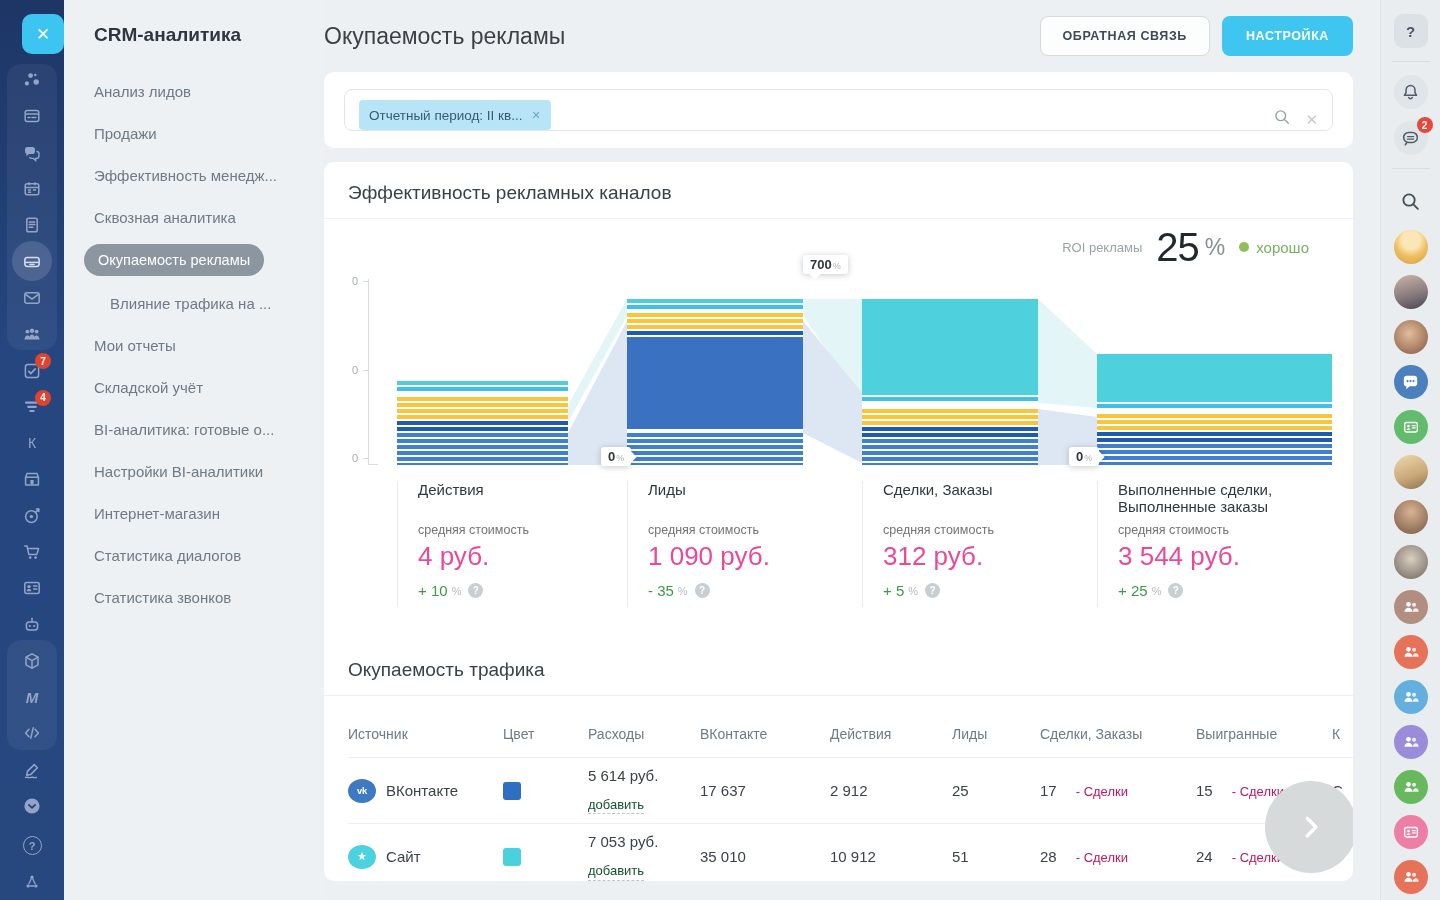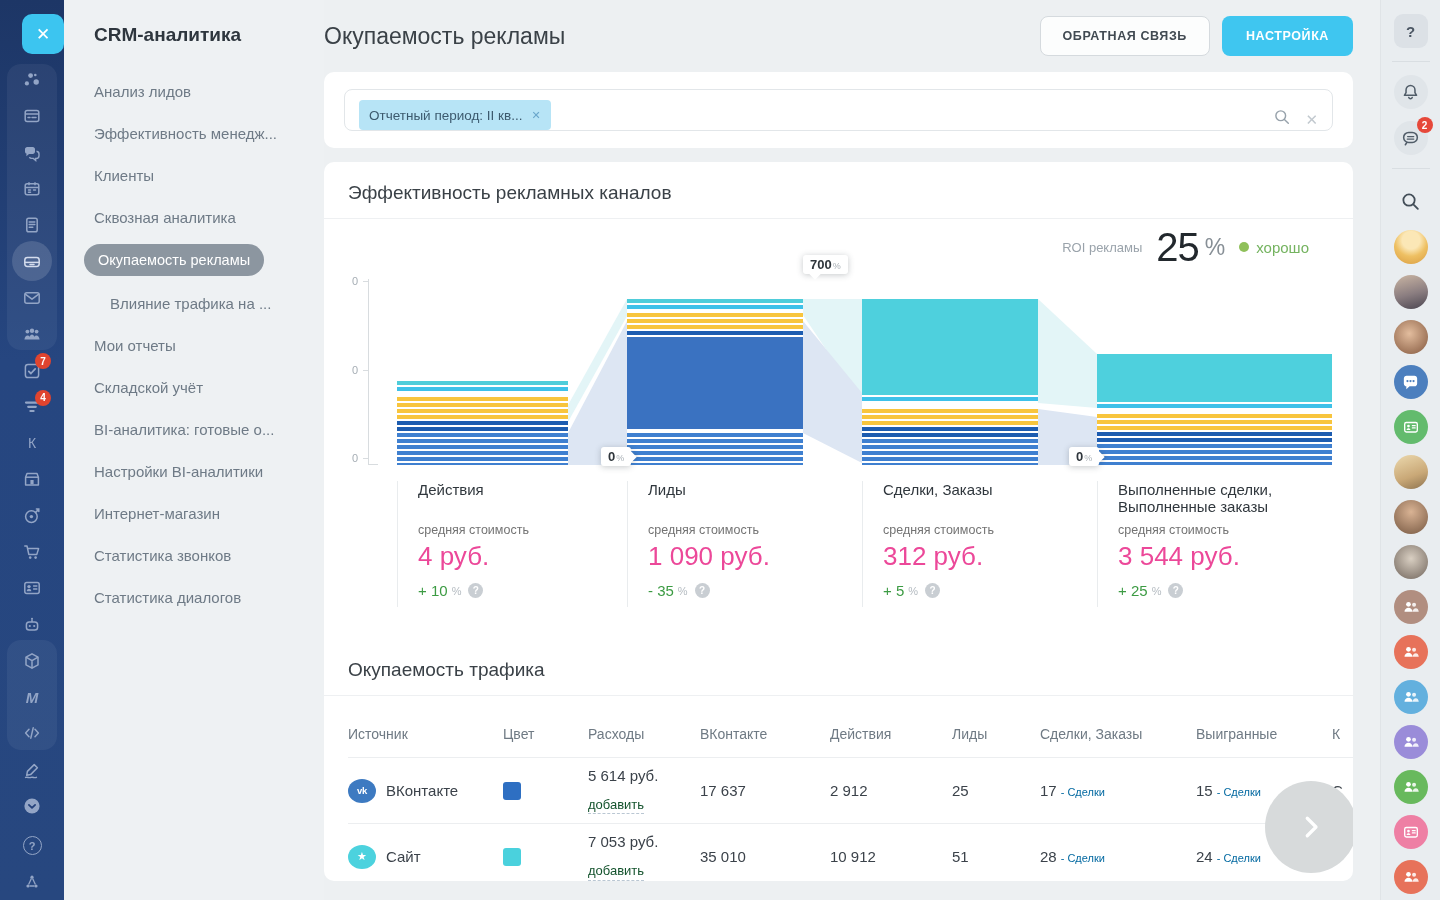--- a/index.html
+++ b/index.html
@@ -94,21 +94,21 @@
   .traffic-title{margin-top:30px;font-size:19px;color:#3a4147}
   .tbl{margin-left:24px;width:1060px;border-collapse:collapse;table-layout:fixed}
   .tbl th{font-size:14px;color:#6f7a84;font-weight:400;text-align:left;padding:30px 0 15px;border-bottom:1px solid #eceef0;white-space:nowrap}
   .tbl td{padding:9px 0;border-bottom:1px solid #eceef0;font-size:15px;color:#3b424a;vertical-align:middle;white-space:nowrap}
   .src{display:flex;align-items:center;gap:10px}
   .src-ic{width:28px;height:24px;border-radius:50%;display:flex;align-items:center;justify-content:center;color:#fff;flex:none}
   .src-ic.vk{background:#3d7ac1;font-size:9.5px;font-weight:700;letter-spacing:-.3px}
   .src-ic.site{background:#4cd2de;font-size:11px}
   .csq{width:18px;height:18px;border-radius:3px}
   .add{font-size:13px;color:#14532d;border-bottom:1px dashed #bac7d3;display:inline-block;line-height:1.25;margin-top:13px;cursor:pointer}
-  .note{color:#0369a1;font-size:11px;margin-left:4px}
+  .note{color:#be185d;font-size:13px;margin-left:19px}
   .scroll-next{position:absolute;left:941px;top:619px;width:92px;height:92px;border-radius:50%;background:#d7dadb;
     display:flex;align-items:center;justify-content:center;z-index:6;cursor:pointer}
   
   .rightrail{position:absolute;right:0;top:0;width:60px;height:900px;background:#e9edf0;z-index:40;
     display:flex;flex-direction:column;align-items:center;padding-top:14px;box-sizing:border-box;border-left:1px solid rgba(0,0,0,.035)}
   .rr-help{width:34px;height:34px;border-radius:9px;background:#dce1e6;color:#4b5663;font-weight:700;font-size:15px;
     display:flex;align-items:center;justify-content:center;cursor:pointer;flex:none}
   .rr-div{width:38px;height:1px;background:#d9dee2;margin:13px 0;flex:none}
   .rr-circ{width:34px;height:34px;border-radius:50%;background:#e0e5e9;display:flex;align-items:center;justify-content:center;
     position:relative;cursor:pointer;flex:none;margin-top:0}
@@ -286,34 +286,34 @@
           <path d="M9.4 6.6 6.6 12.6M10.6 6.6l2.8 6M7.6 14h4.8" stroke="#93a5c6" stroke-width="1.3" fill="none"></path>
         </svg>
       </div>
   </div>
 </div>
 
 <div class="sidebar">
   <div class="sidebar-title">CRM-аналитика</div>
   <div class="nav">
     <div class="nav-item">Анализ лидов</div>
+    <div class="nav-item">Продажи</div>
     <div class="nav-item">Эффективность менедж...</div>
-    <div class="nav-item">Клиенты</div>
     <div class="nav-item">Сквозная аналитика</div>
     <div class="nav-item sel">
         <span class="pill">Окупаемость рекламы</span>
       </div>
     <div class="nav-item sub">Влияние трафика на ...</div>
     <div class="nav-item">Мои отчеты</div>
     <div class="nav-item">Складской учёт</div>
     <div class="nav-item">BI-аналитика: готовые о...</div>
     <div class="nav-item">Настройки BI-аналитики</div>
     <div class="nav-item">Интернет-магазин</div>
+    <div class="nav-item">Статистика диалогов</div>
     <div class="nav-item">Статистика звонков</div>
-    <div class="nav-item">Статистика диалогов</div>
   </div>
 </div>
 
 <div class="main">
   <div class="main-header">
     <div class="page-title">Окупаемость рекламы</div>
     <div class="header-actions">
       <div class="btn btn-outline">ОБРАТНАЯ СВЯЗЬ</div>
       <div class="btn btn-primary">НАСТРОЙКА</div>
     </div>

